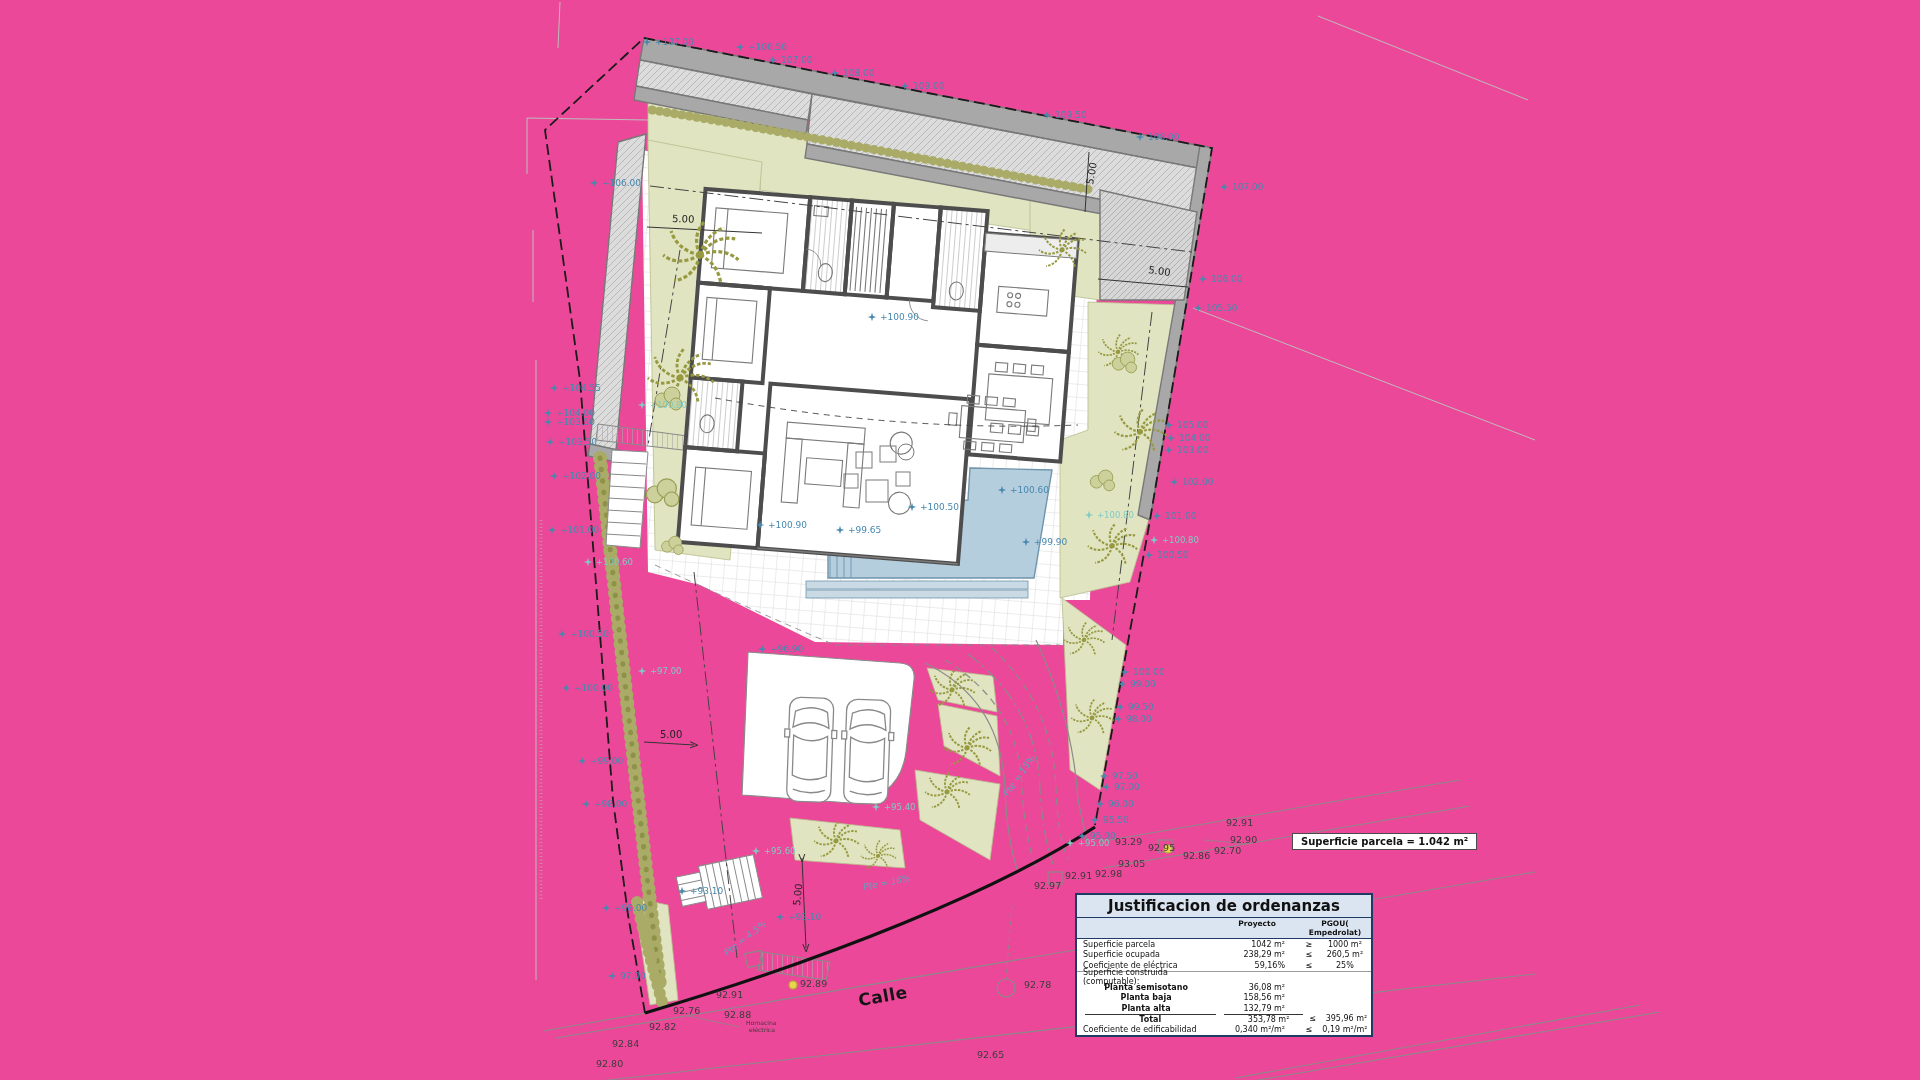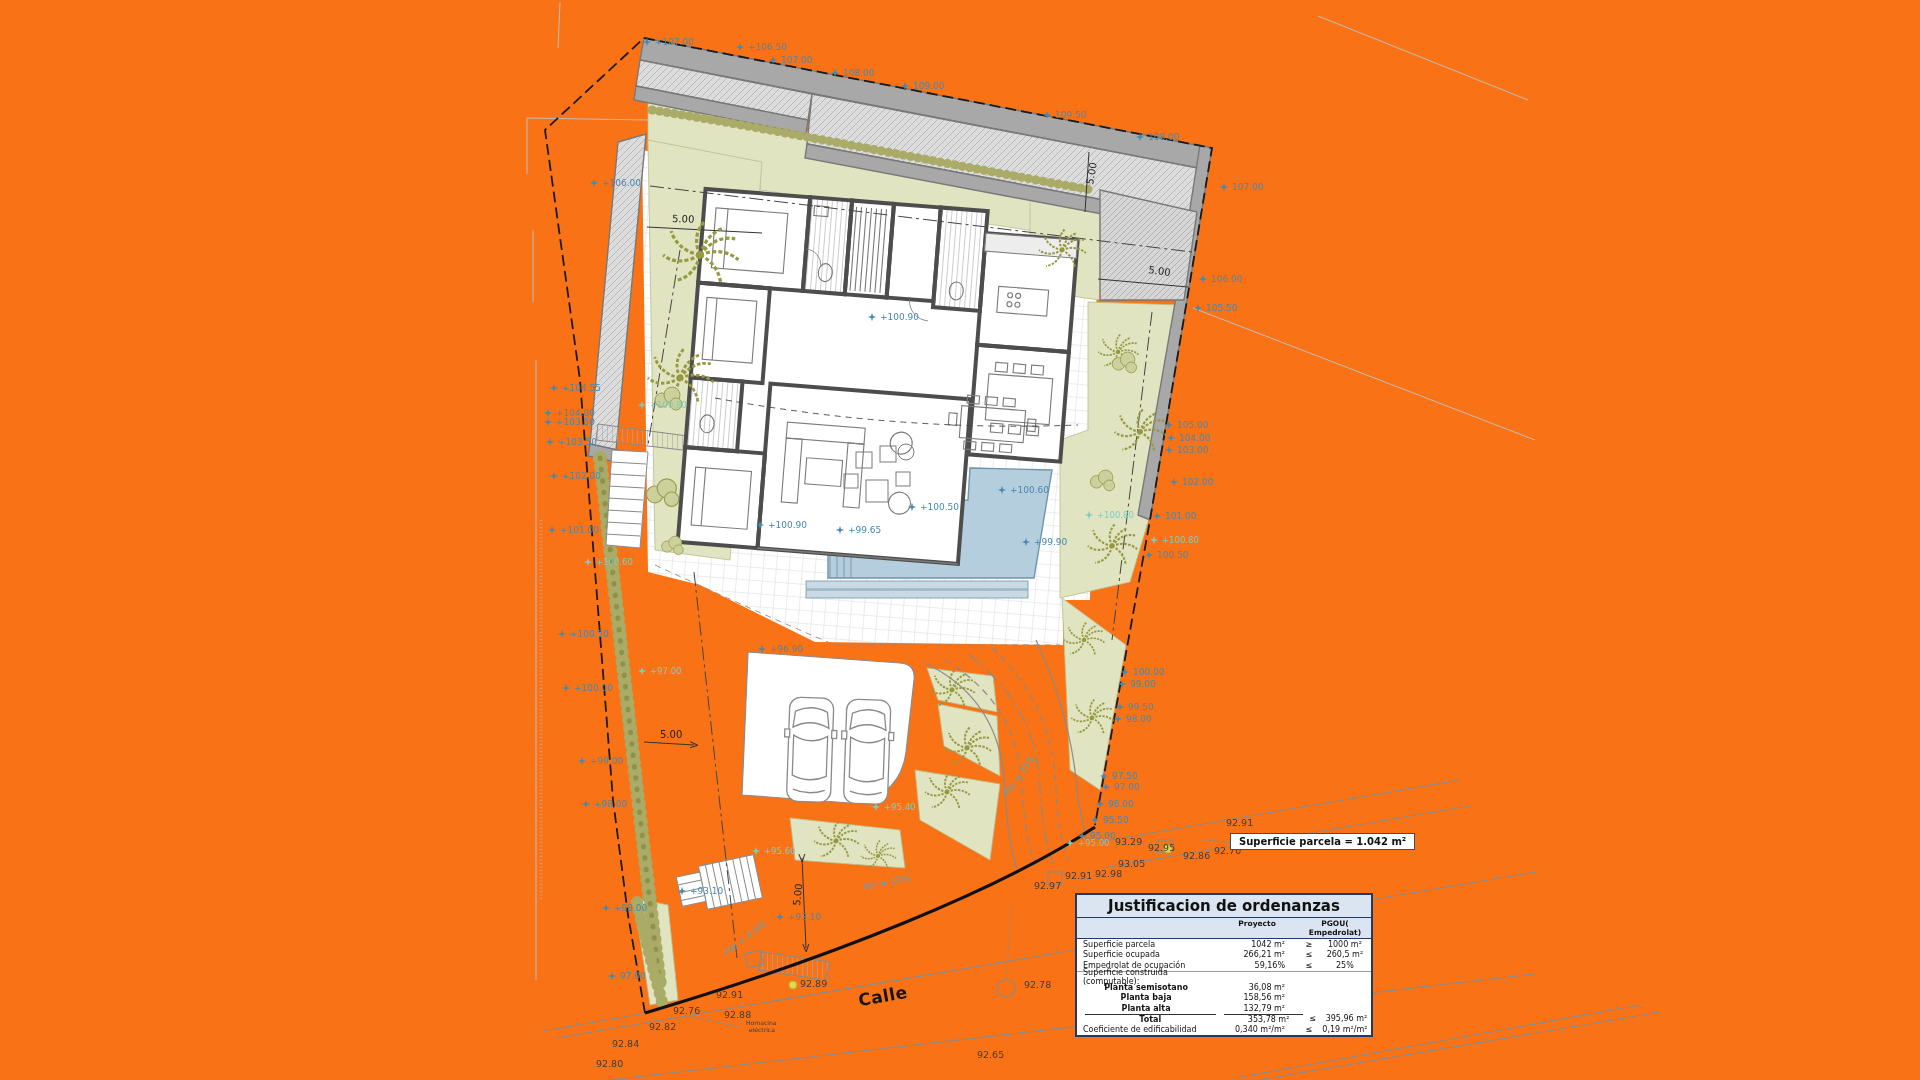--- a/index.html
+++ b/index.html
@@ -1,24 +1,24 @@
 <!DOCTYPE html>
 <html><head>
 <meta charset="utf-8">
 <style>
   html,body{margin:0;padding:0;background:#fff;}
-  #canvas{position:relative;width:1920px;height:1080px;background:#f97316;overflow:hidden;
+  #canvas{position:relative;width:1920px;height:1080px;background:#ec4899;overflow:hidden;
           font-family:"DejaVu Sans",sans-serif;}
   svg text{font-family:"DejaVu Sans",sans-serif;}
   .lb{fill:#4688ae;font-size:9px;}
   .lt{fill:#7fccc4;font-size:8.5px;}
   .lk{fill:#3c3c3c;font-size:9.5px;}
   .dim{fill:#222;font-size:10px;}
   .pte{fill:#5da3bf;font-size:9px;font-style:italic;}
-  #superficie-box{position:absolute;left:1230px;top:833px;border:1px solid #4a4a4a;background:#fff;
+  #superficie-box{position:absolute;left:1292px;top:833px;border:1px solid #4a4a4a;background:#fff;
       font-size:10px;font-weight:bold;padding:2px 8px;white-space:nowrap;color:#111;}
   #calle{position:absolute;left:858px;top:986px;transform:rotate(-10deg);font-weight:bold;
       font-size:17px;letter-spacing:.5px;color:#151515;}
   .tbl{position:absolute;left:1075px;top:893px;width:298px;border:2px solid #1f3a63;background:#fff;
       font-size:8px;color:#111;box-sizing:border-box;}
   .tbl .title{background:#dbe5f1;font-weight:bold;font-size:15px;text-align:center;
       padding:2px 0;border-bottom:1px solid #1f3a63;}
   .tbl .head{display:flex;background:#dbe5f1;font-weight:bold;font-size:7.5px;
       border-bottom:1px solid #1f3a63;padding:1px 0;}
   .tbl .row{display:flex;height:10.5px;align-items:center;}
@@ -449,26 +449,26 @@
         <div class="hc34">PGOU( Empedrolat)</div>
       </div>
       <div class="row main">
         <div class="c1">Superficie parcela</div>
         <div class="c2">1042 m²</div>
         <div class="c3">≥</div>
         <div class="c4">1000 m²</div>
       </div>
       <div class="row main">
         <div class="c1">Superficie ocupada</div>
-        <div class="c2">266,21 m²</div>
+        <div class="c2">238,29 m²</div>
         <div class="c3">≤</div>
         <div class="c4">260,5 m²</div>
       </div>
       <div class="row main divider">
-        <div class="c1">Empedrolat de ocupación</div>
+        <div class="c1">Coeficiente de eléctrica</div>
         <div class="c2">59,16%</div>
         <div class="c3">≤</div>
         <div class="c4">25%</div>
       </div>
       <div class="row main">
         <div class="c1">Superficie construida (computable):</div>
         <div class="c2"></div>
         <div class="c3"></div>
         <div class="c4"></div>
       </div>

